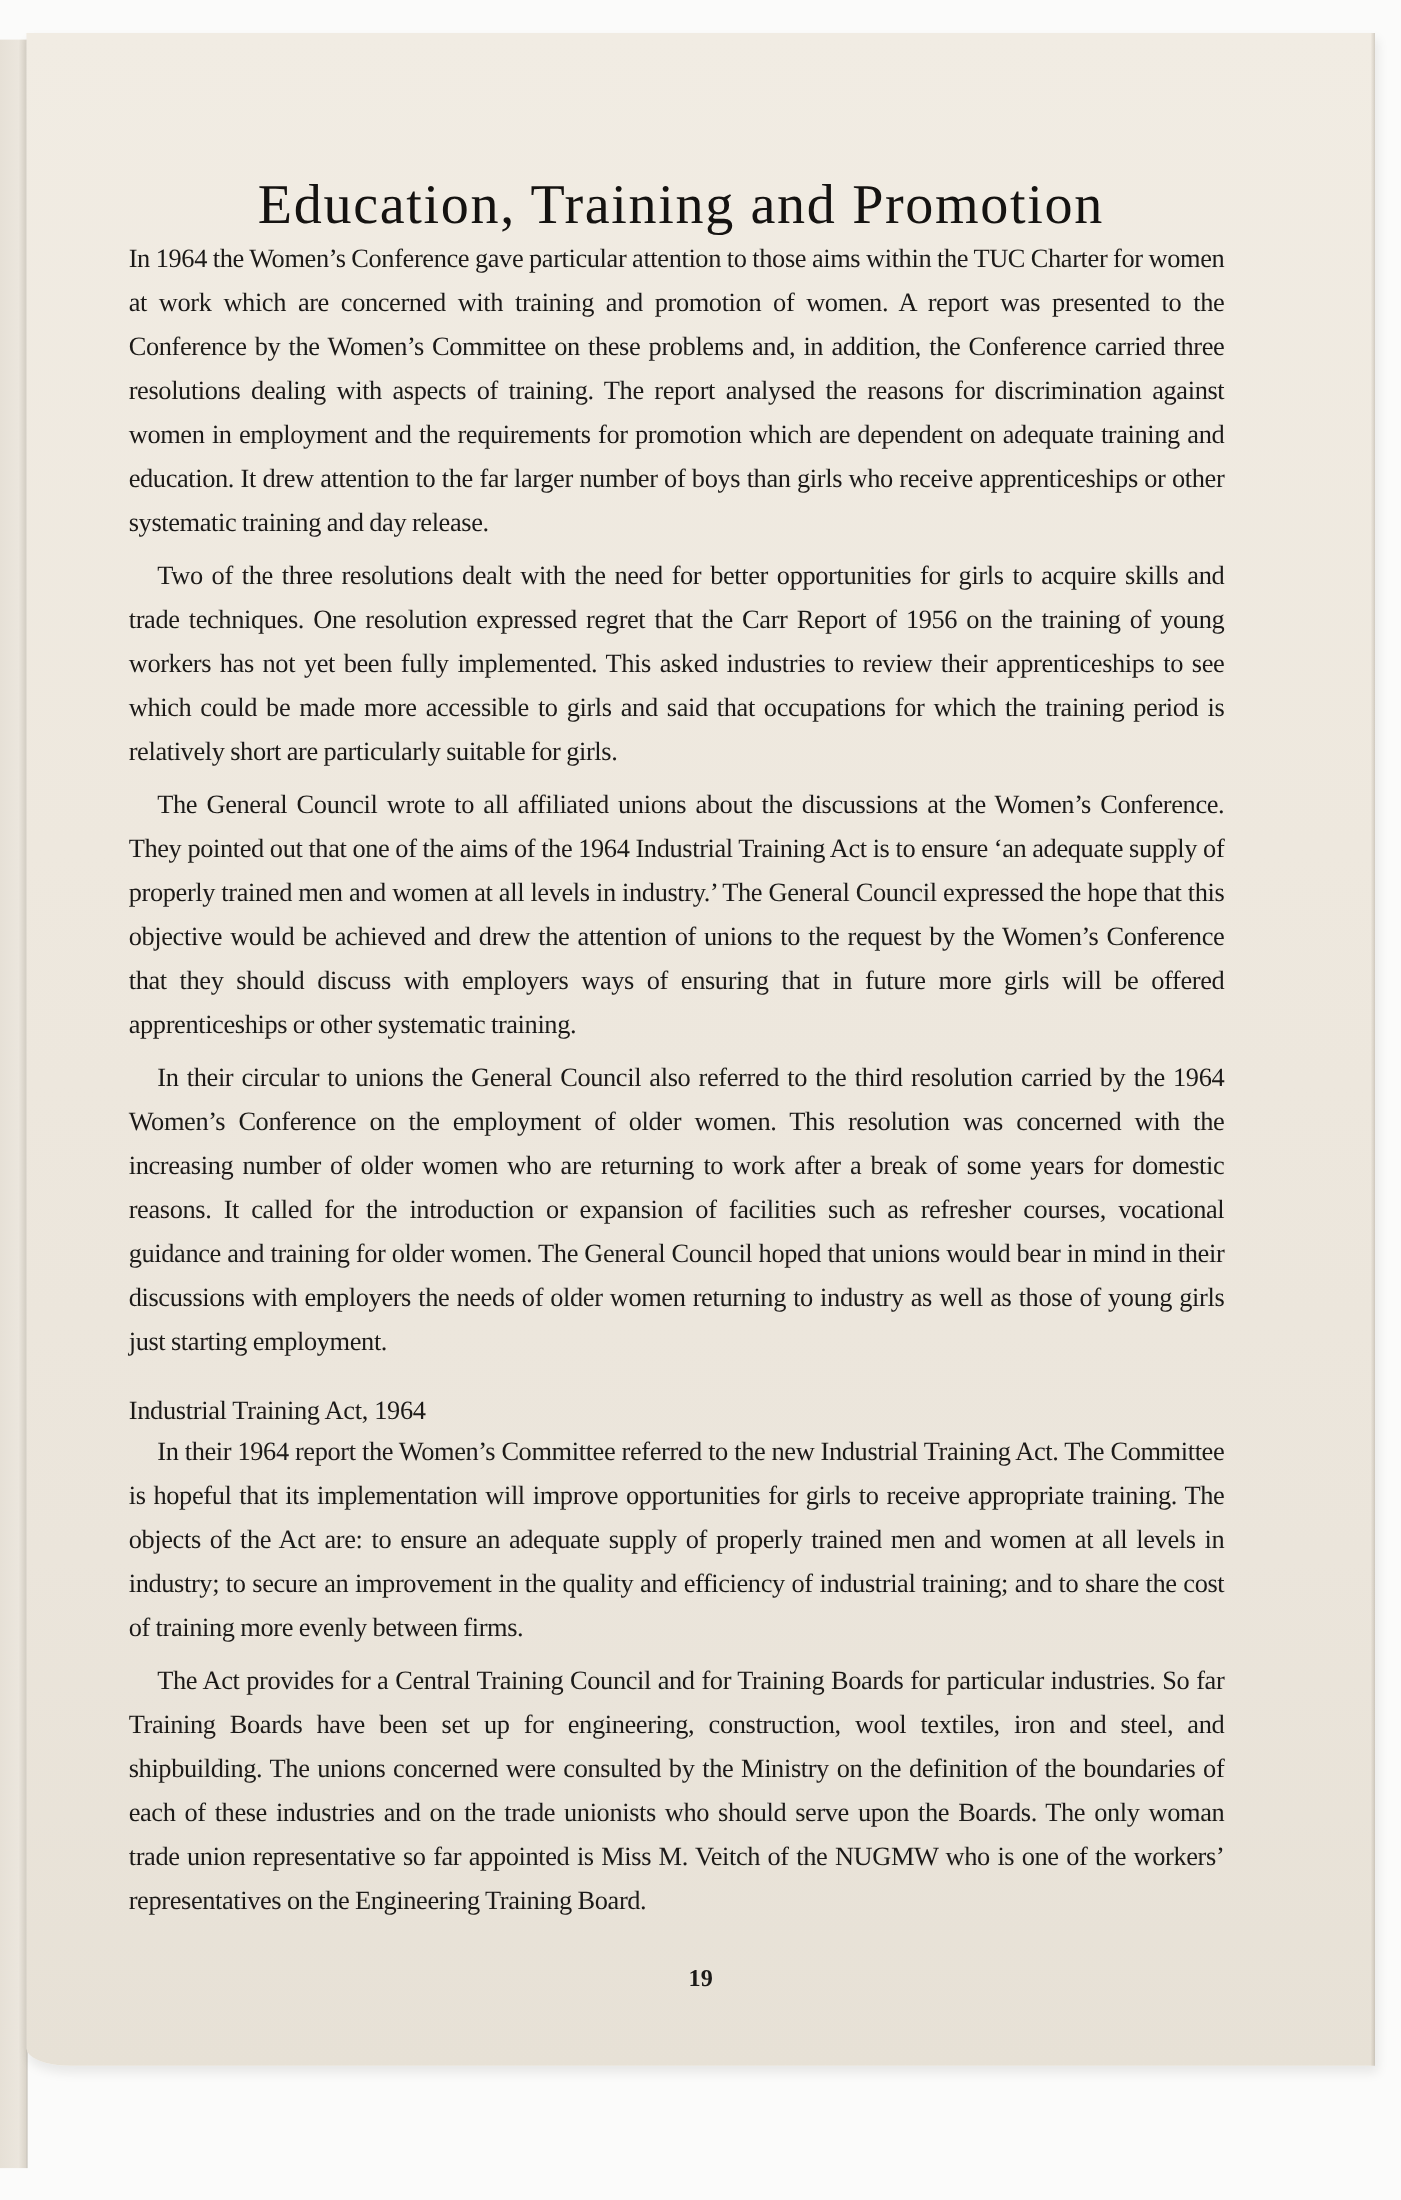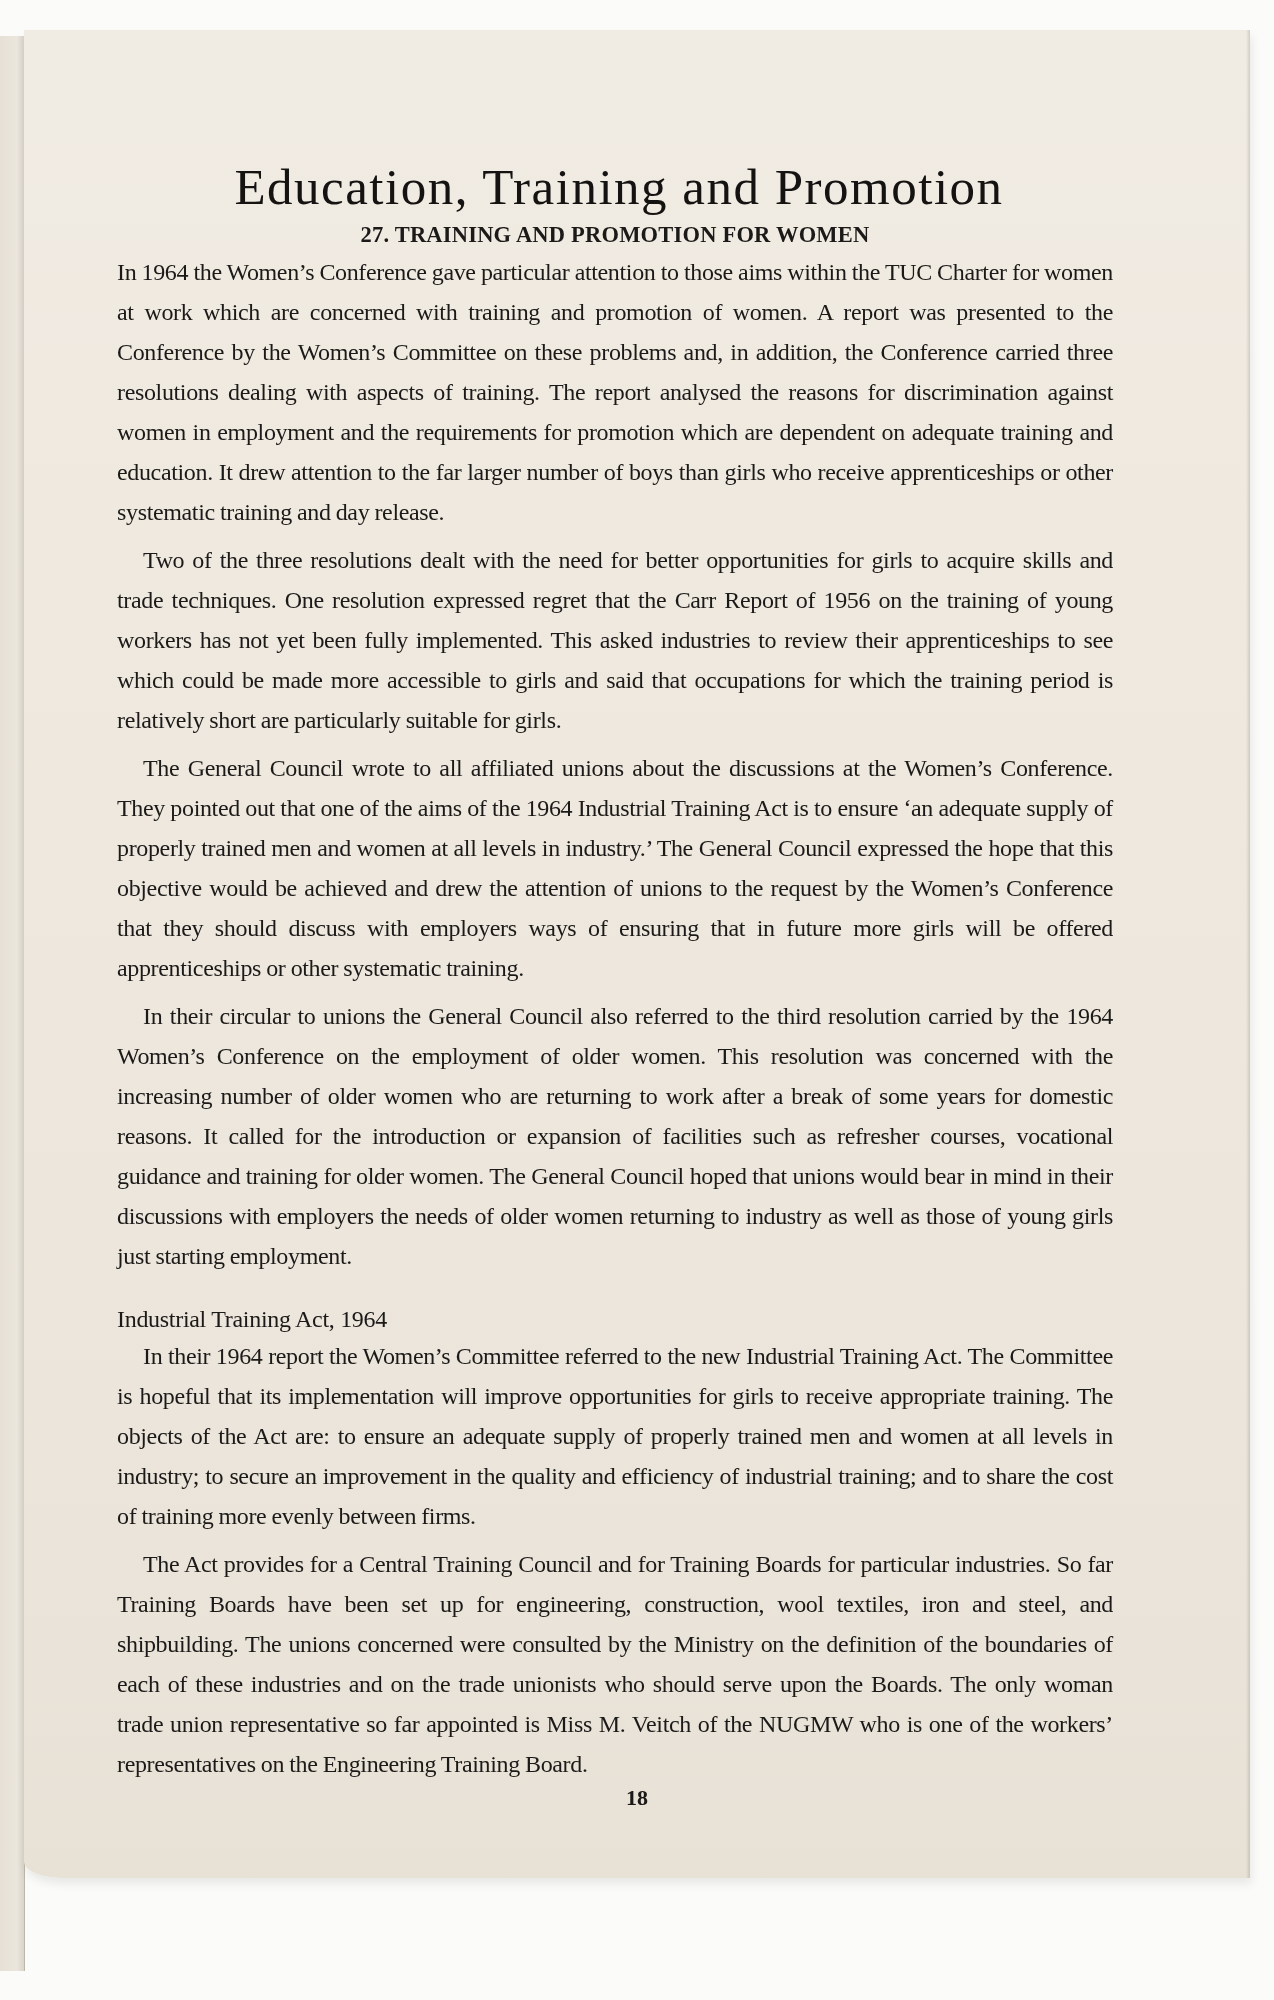--- a/index.html
+++ b/index.html
@@ -98,27 +98,26 @@
   }
 </style>
 </head>
 <body>
 
 <div class="left-page"></div>
 
 <div class="page">
   <div class="content">
     <h1 class="main-title">Education, Training and Promotion</h1>
-    <h2 class="section-heading">27. TRAINING AND PROMOTION FOR WOMEN</h2>
 
     <p class="body first">In 1964 the Women’s Conference gave particular attention to those aims within the TUC Charter for women at work which are concerned with training and promotion of women.  A report was presented to the Conference by the Women’s Committee on these problems and, in addition, the Conference carried three resolutions dealing with aspects of training.  The report analysed the reasons for discrimination against women in employment and the requirements for promotion which are dependent on adequate training and education.  It drew attention to the far larger number of boys than girls who receive apprenticeships or other systematic training and day release.</p>
     <p class="body indent">Two of the three resolutions dealt with the need for better opportunities for girls to acquire skills and trade techniques.  One resolution expressed regret that the Carr Report of 1956 on the training of young workers has not yet been fully implemented.  This asked industries to review their apprenticeships to see which could be made more accessible to girls and said that occupations for which the training period is relatively short are particularly suitable for girls.</p>
     <p class="body indent">The General Council wrote to all affiliated unions about the discussions at the Women’s Conference.  They pointed out that one of the aims of the 1964 Industrial Training Act is to ensure ‘an adequate supply of properly trained men and women at all levels in industry.’  The General Council expressed the hope that this objective would be achieved and drew the attention of unions to the request by the Women’s Conference that they should discuss with employers ways of ensuring that in future more girls will be offered apprenticeships or other systematic training.</p>
     <p class="body indent">In their circular to unions the General Council also referred to the third resolution carried by the 1964 Women’s Conference on the employment of older women. This resolution was concerned with the increasing number of older women who are returning to work after a break of some years for domestic reasons.  It called for the introduction or expansion of facilities such as refresher courses, vocational guidance and training for older women.  The General Council hoped that unions would bear in mind in their discussions with employers the needs of older women returning to industry as well as those of young girls just starting employment.</p>
 
     <div class="subheading">Industrial Training Act, 1964</div>
 
     <p class="body indent">In their 1964 report the Women’s Committee referred to the new Industrial Training Act.  The Committee is hopeful that its implementation will improve opportunities for girls to receive appropriate training.  The objects of the Act are: to ensure an adequate supply of properly trained men and women at all levels in industry; to secure an improvement in the quality and efficiency of industrial training; and to share the cost of training more evenly between firms.</p>
     <p class="body indent">The Act provides for a Central Training Council and for Training Boards for particular industries.  So far Training Boards have been set up for engineering, construction, wool textiles, iron and steel, and shipbuilding.  The unions concerned were consulted by the Ministry on the definition of the boundaries of each of these industries and on the trade unionists who should serve upon the Boards.  The only woman trade union representative so far appointed is Miss M. Veitch of the NUGMW who is one of the workers’ representatives on the Engineering Training Board.</p>
   </div>
 
-  <div class="page-number">18</div>
+  <div class="page-number">19</div>
 </div>
 
 </body></html>

